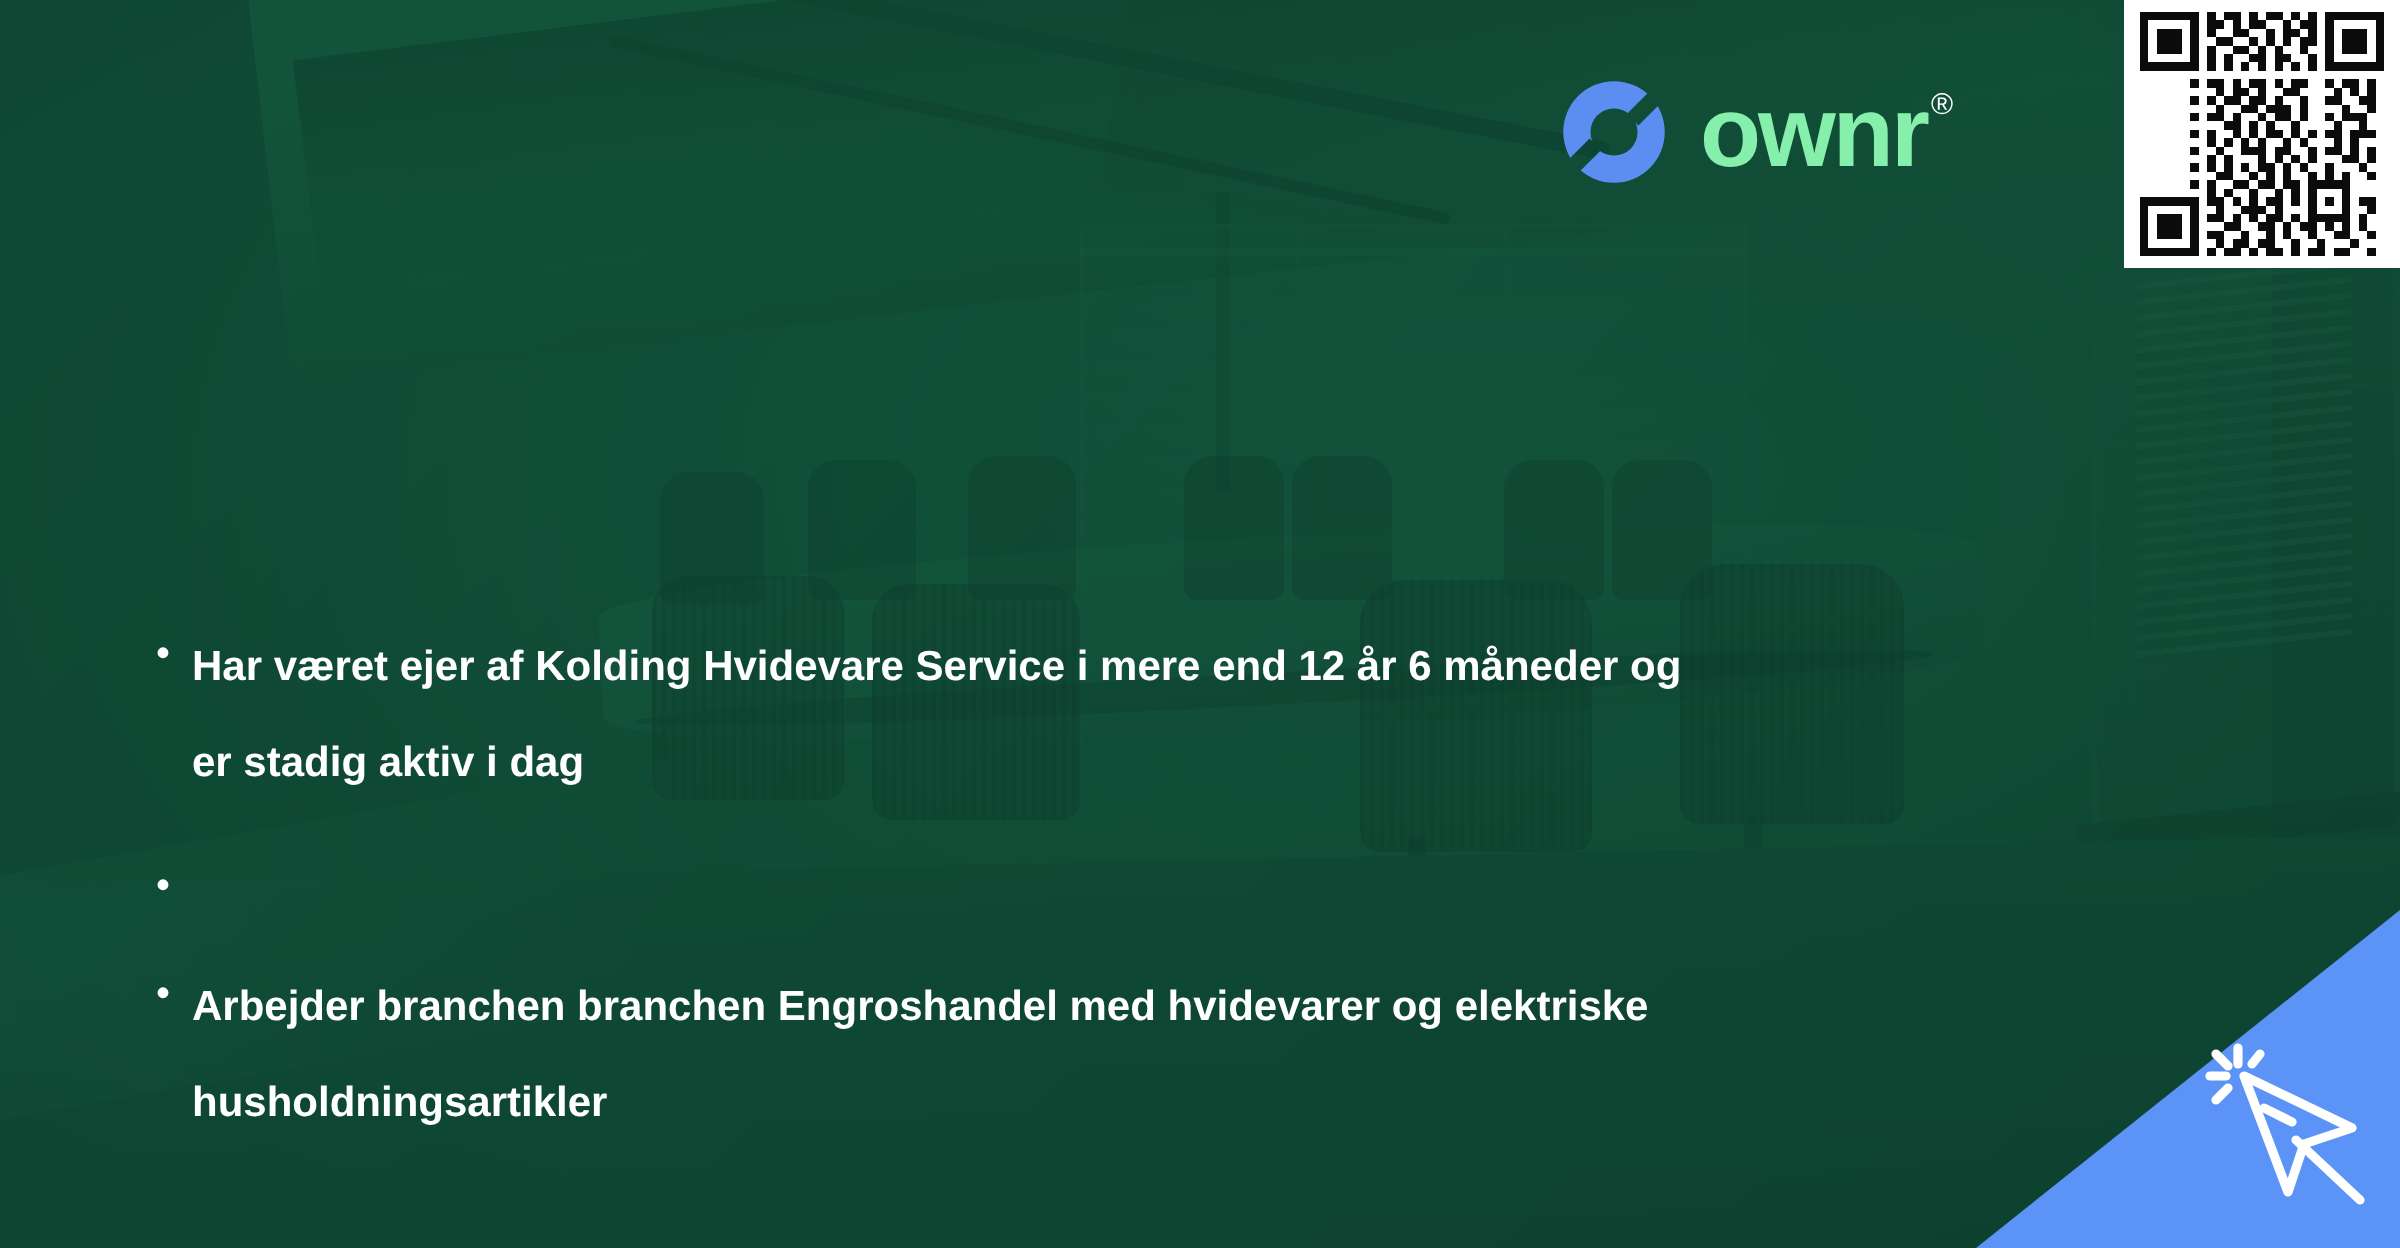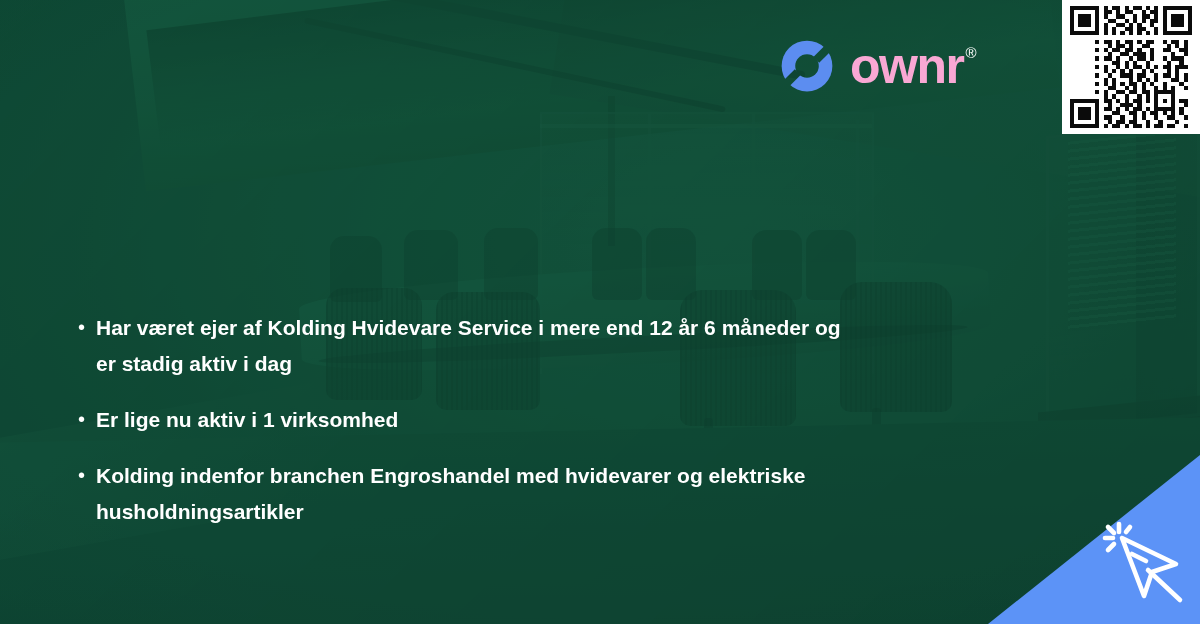--- a/index.html
+++ b/index.html
@@ -213,21 +213,21 @@
   .logo-word {
     display: flex;
     align-items: flex-start;
     color: #ffffff;
   }
   .logo-text {
     font-size: 50px;
     font-weight: 700;
     letter-spacing: -1.5px;
     line-height: 1;
-    color: #f9a8d4;
+    color: #86efac;
   }
   .logo-reg {
     font-size: 15px;
     line-height: 1;
     margin-top: 4px;
     margin-left: 2px;
     color: #ffffff;
   }
 
   
@@ -268,21 +268,21 @@
     flex: 0 0 auto;
     width: 18px;
     font-size: 20px;
     line-height: 34px;
     text-align: left;
     color: #ffffff;
   }
   .bullet-text {
     font-size: 21px;
     font-weight: 700;
-    line-height: 36px;
+    line-height: 48px;
     max-width: 760px;
   }
 
   
   .corner {
     position: absolute;
     left: 0; top: 0; width: 1200px; height: 624px;
     pointer-events: none;
   }
   .corner-tri {
@@ -576,25 +576,24 @@
     </div>
 
 
     <div class="bullets">
       <div class="bullet">
         <span class="bullet-dot">•</span>
         <span class="bullet-text">Har været ejer af Kolding Hvidevare Service i mere end 12 år 6 måneder og er stadig aktiv i dag</span>
       </div>
       <div class="bullet">
         <span class="bullet-dot">•</span>
-        <span class="bullet-text">Er lige nu aktiv i 1 virksomhed</span>
       </div>
       <div class="bullet">
         <span class="bullet-dot">•</span>
-        <span class="bullet-text">Kolding indenfor branchen Engroshandel med hvidevarer og elektriske husholdningsartikler</span>
+        <span class="bullet-text">Arbejder branchen branchen Engroshandel med hvidevarer og elektriske husholdningsartikler</span>
       </div>
     </div>
 
     <div class="corner">
       <svg class="corner-tri" viewBox="0 0 212 169">
         <polygon points="212,0 212,169 0,169" fill="#5C93F7"></polygon>
       </svg>
       <svg class="cursor" viewBox="0 0 96 96">
         <g fill="none" stroke="#ffffff" stroke-width="4.6" stroke-linecap="round" stroke-linejoin="round">
           <path d="M26 22 L80 48 L56 56 L48 80 Z"></path>

